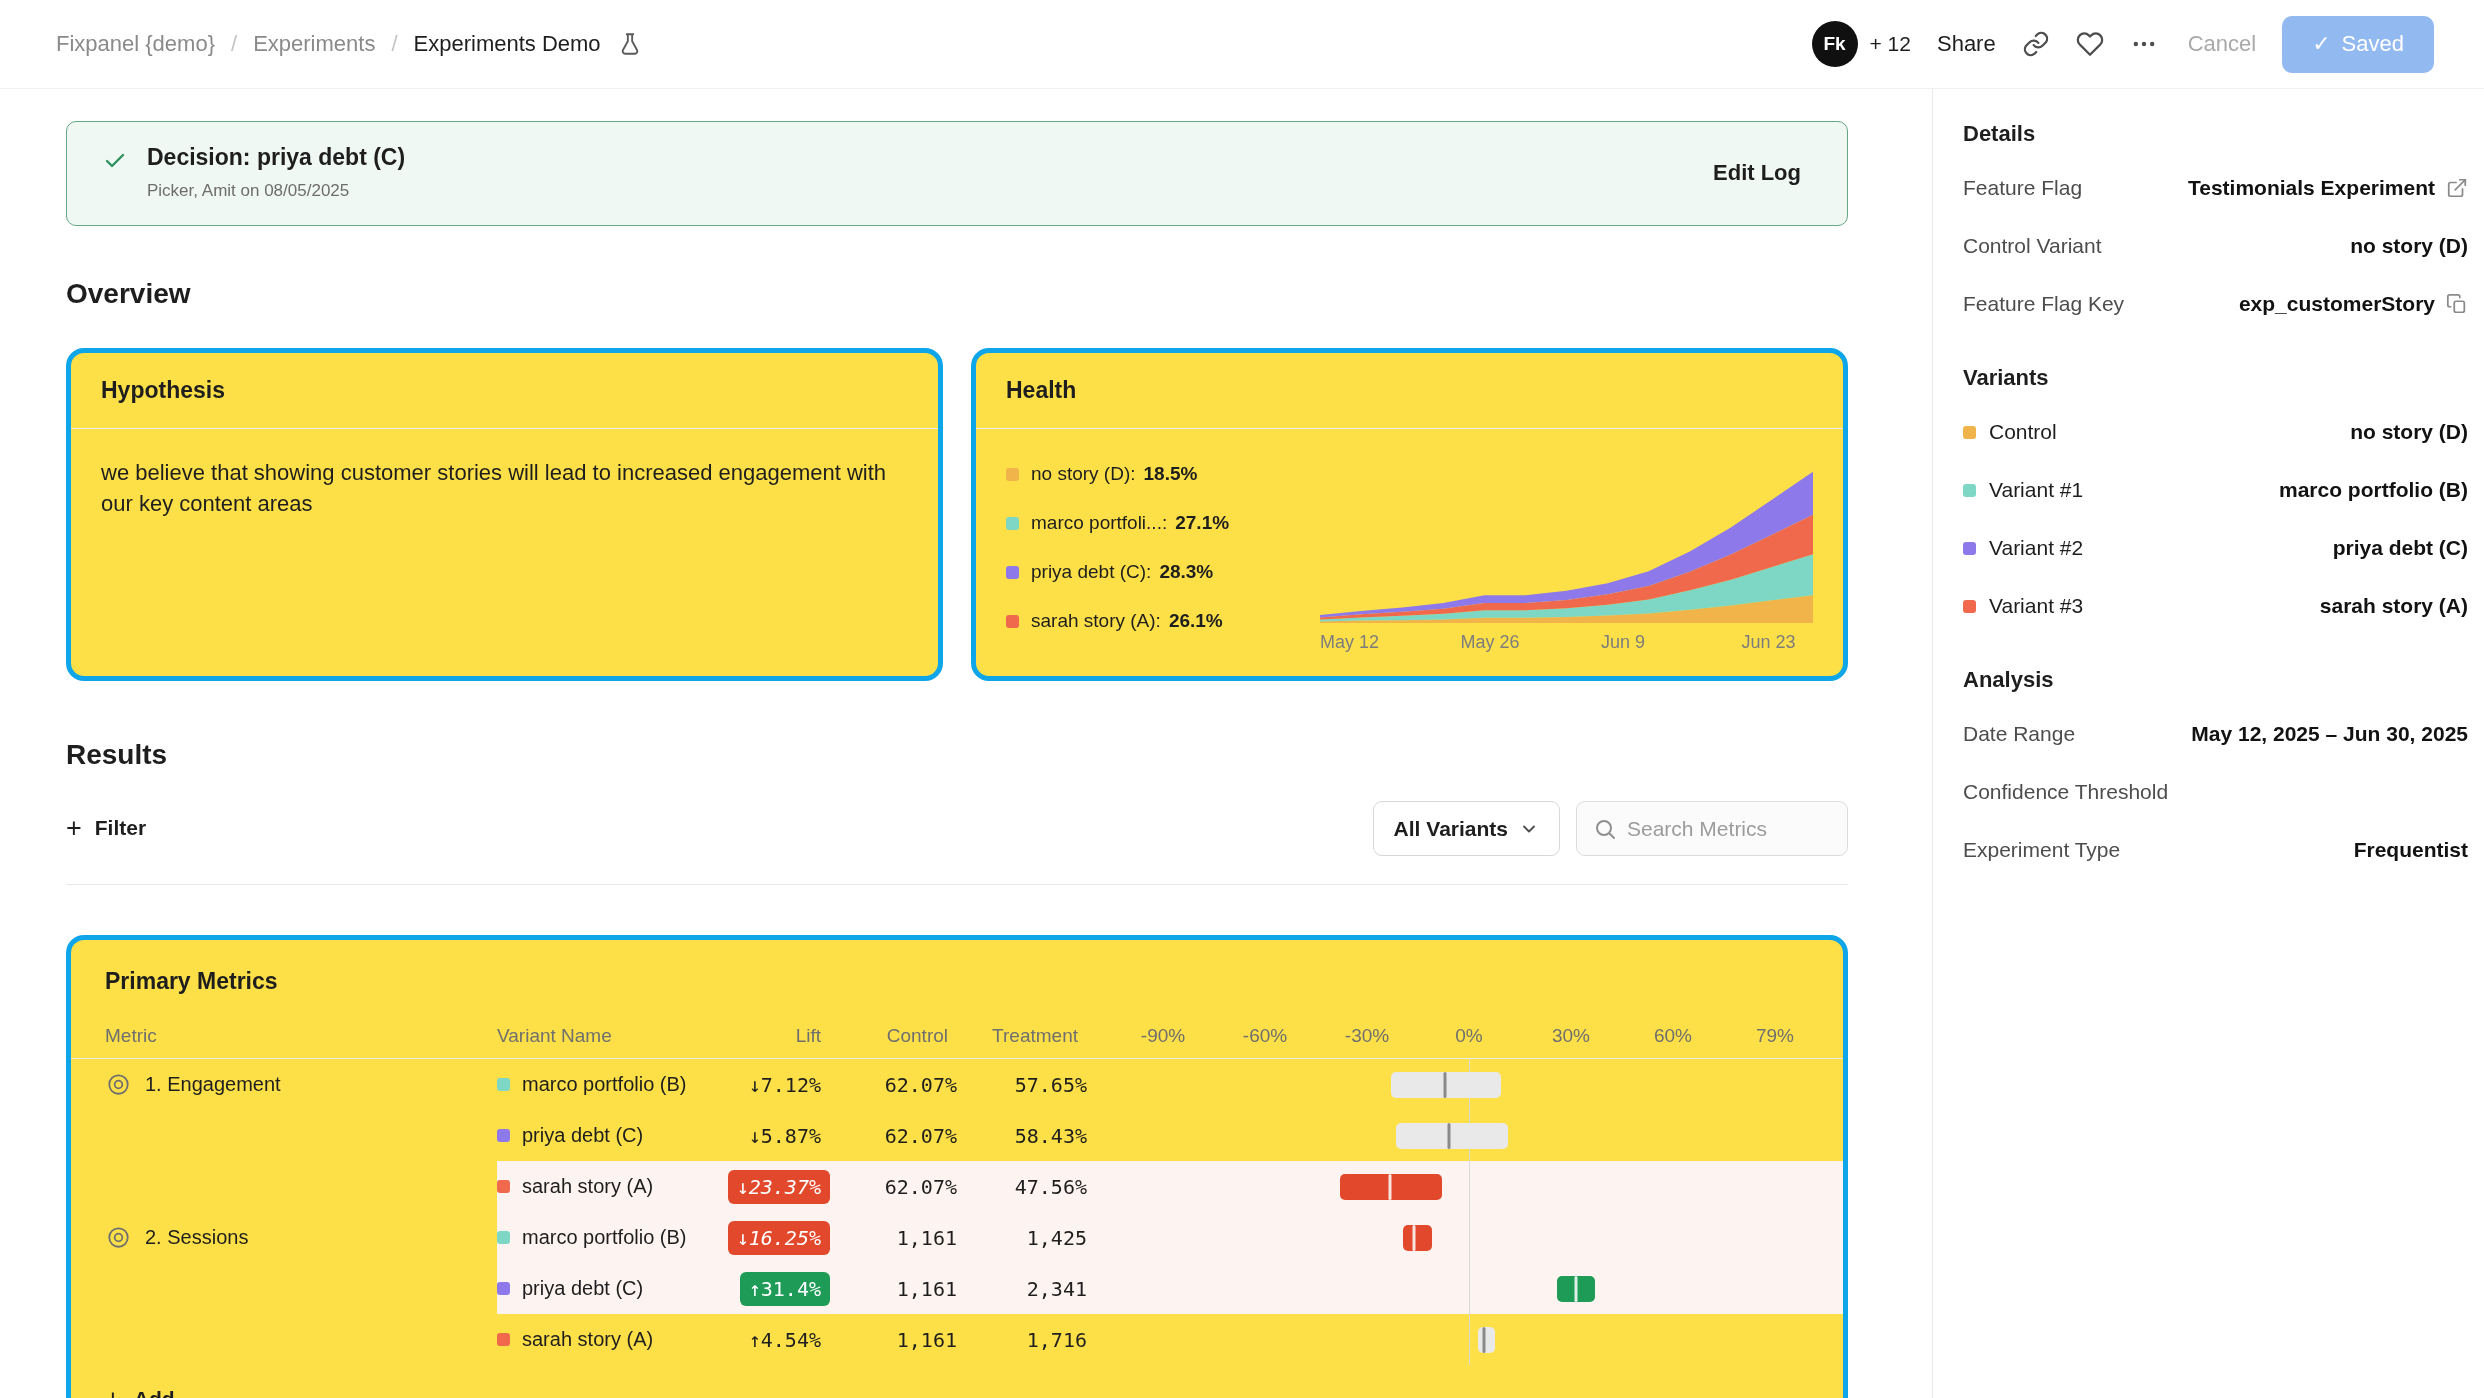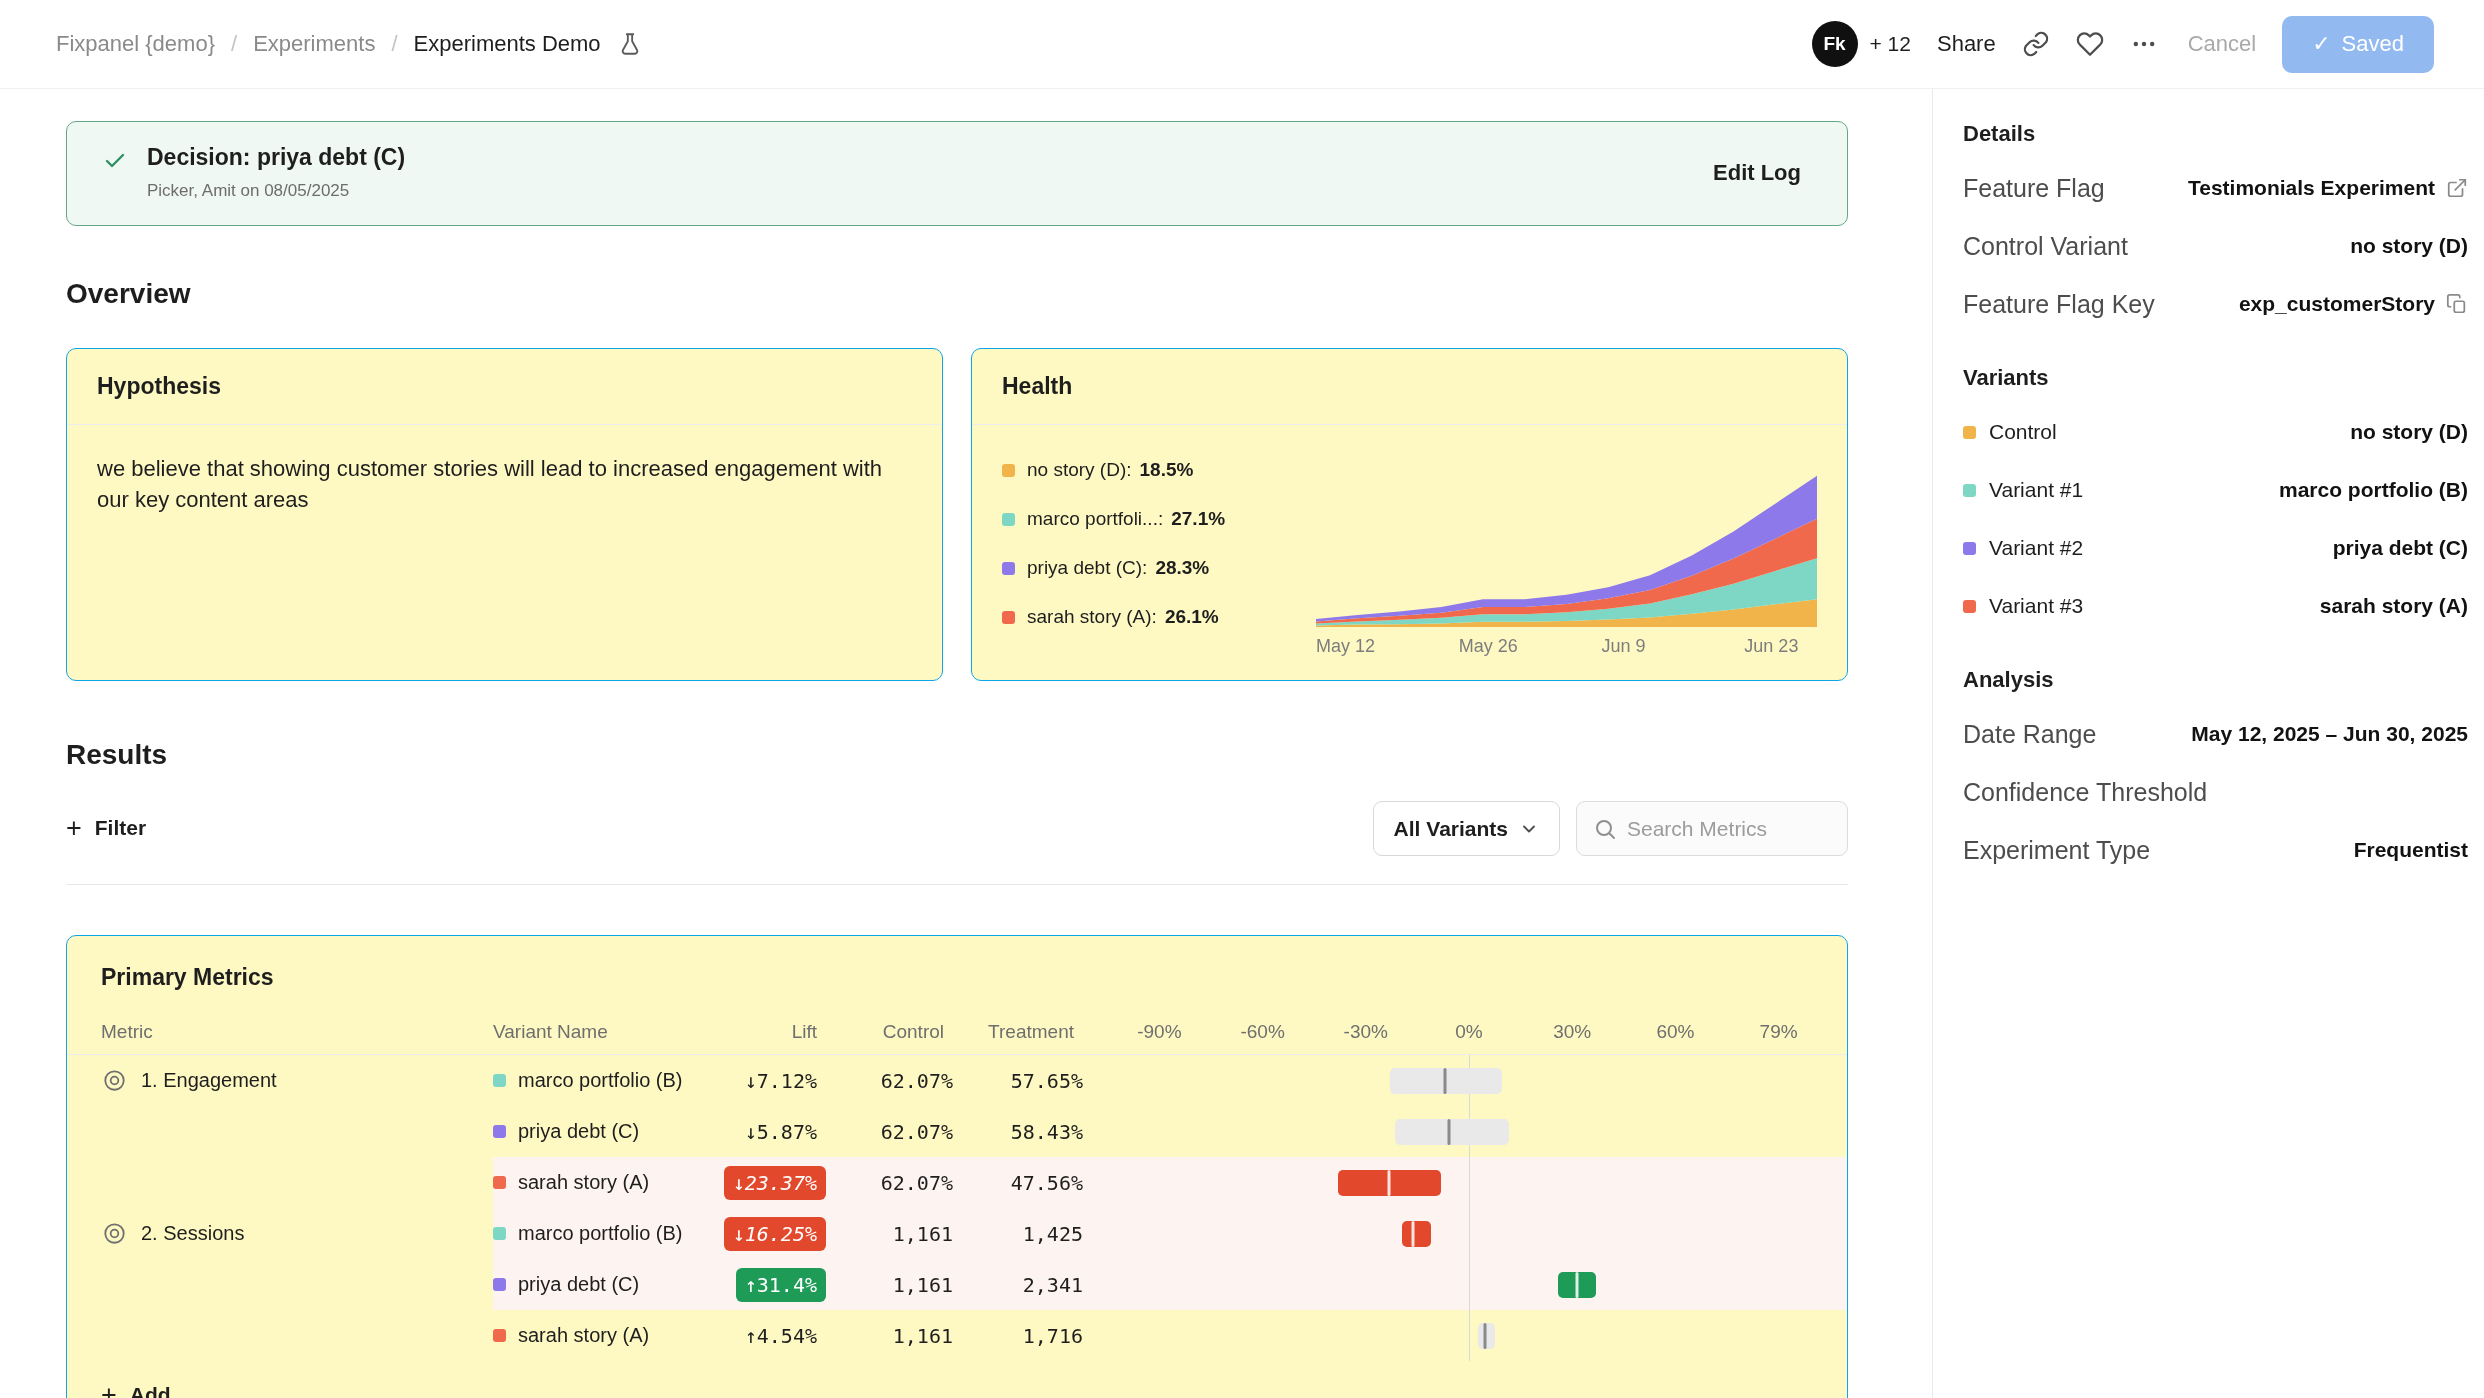--- a/index.html
+++ b/index.html
@@ -37,21 +37,21 @@
   .decision-left{display:flex;gap:20px;justify-content:flex-end;}
   .decision-check{color:#2f9160;padding-top:5px;}
   .decision-title{font-size:23px;font-weight:700;}
   .decision-sub{font-size:17px;color:#6d6d6d;margin-top:10px;}
   .editlog{font-size:22px;font-weight:600;}
 
   .sec-title{font-size:28px;font-weight:700;margin-top:52px;}
 
   
   .cards{display:flex;gap:28px;margin-top:38px;}
-  .card{border:1px solid #0ea5e9;border-radius:10px;background:#fef9c3;}
+  .card{border:5px solid #0ea5e9;border-radius:18px;background:#fde047;}
   .cards .card{flex:1;height:333px;display:flex;flex-direction:column;min-width:0;}
   .card-head{padding:24px 30px;font-size:23px;font-weight:700;border-bottom:1px solid #ededed;}
   .hyp-body{padding:28px 30px;font-size:22px;line-height:1.42;max-width:900px;}
   .health-body{flex:1;display:flex;gap:26px;padding:20px 30px 16px;min-height:0;}
   .legend{width:288px;display:flex;flex-direction:column;gap:27px;padding-top:14px;flex:none;}
   .legend-item{display:flex;align-items:center;gap:12px;font-size:19px;}
   .swatch{width:13px;height:13px;border-radius:3px;flex:none;}
   .legend-value{font-weight:700;margin-left:-4px;}
   .chart-wrap{flex:1;display:flex;flex-direction:column;justify-content:flex-end;min-width:0;}
   .chart-wrap svg{width:100%;height:162px;}
@@ -93,21 +93,21 @@
   .axis-area span{position:absolute;top:50%;transform:translate(-50%,-50%);font-size:19px;color:#6f6f6f;}
   .zero{position:absolute;left:50%;top:0;bottom:0;width:1px;background:#d9d9d9;}
   .ci-bar{position:absolute;top:50%;transform:translateY(-50%);height:26px;border-radius:5px;}
   .ci-tick{position:absolute;top:50%;transform:translate(-50%,-50%);width:3px;height:26px;border-radius:2px;}
   .add-btn{display:flex;align-items:center;gap:13px;font-size:21px;font-weight:600;padding:22px 34px 24px;}
 
   
   .side-section{margin-bottom:32px;}
   .side-title{font-size:22px;font-weight:700;margin-bottom:12px;}
   .side-row{display:flex;align-items:center;justify-content:space-between;min-height:58px;}
-  .side-label{color:#4d4d4d;font-size:25px;}
+  .side-label{color:#4d4d4d;font-size:21px;}
   .side-left{display:flex;align-items:center;gap:13px;font-size:21px;color:#1e1e1e;}
   .side-value{display:flex;align-items:center;gap:11px;font-size:21px;font-weight:600;color:#121212;text-align:right;}
   .side-icon{color:#8a8a8a;display:flex;}
 </style>
 </head>
 <body>
 
 <header class="topbar">
   <nav class="breadcrumb">
     <span class="crumb">Fixpanel {demo}</span>

